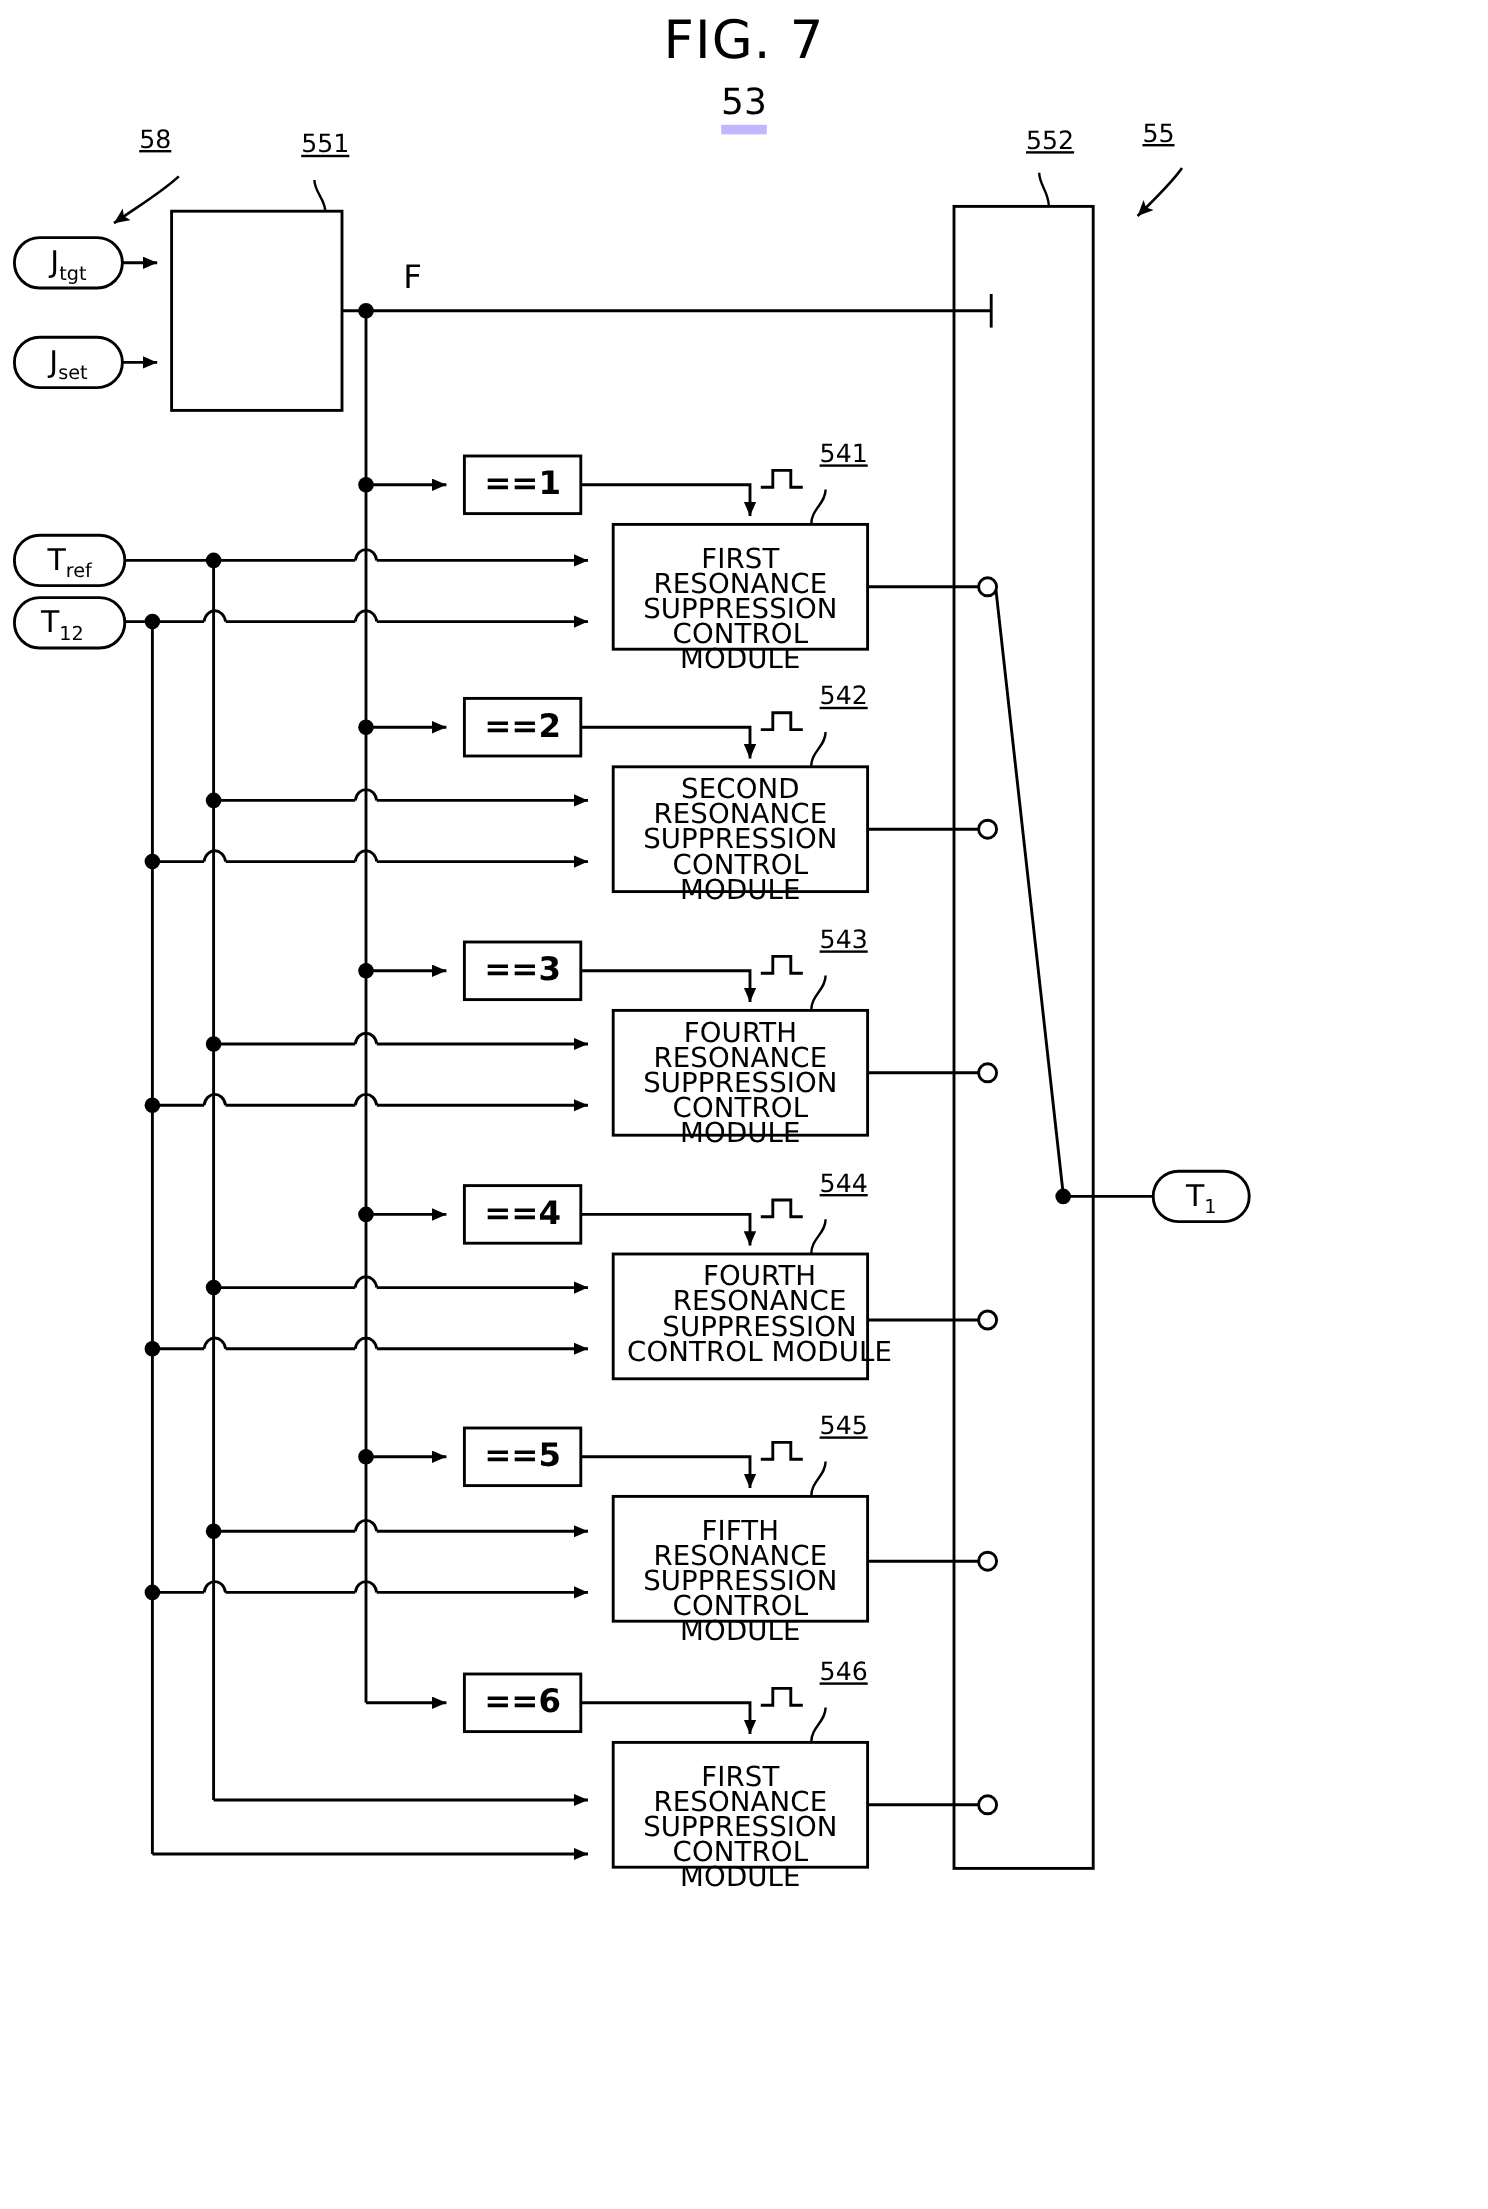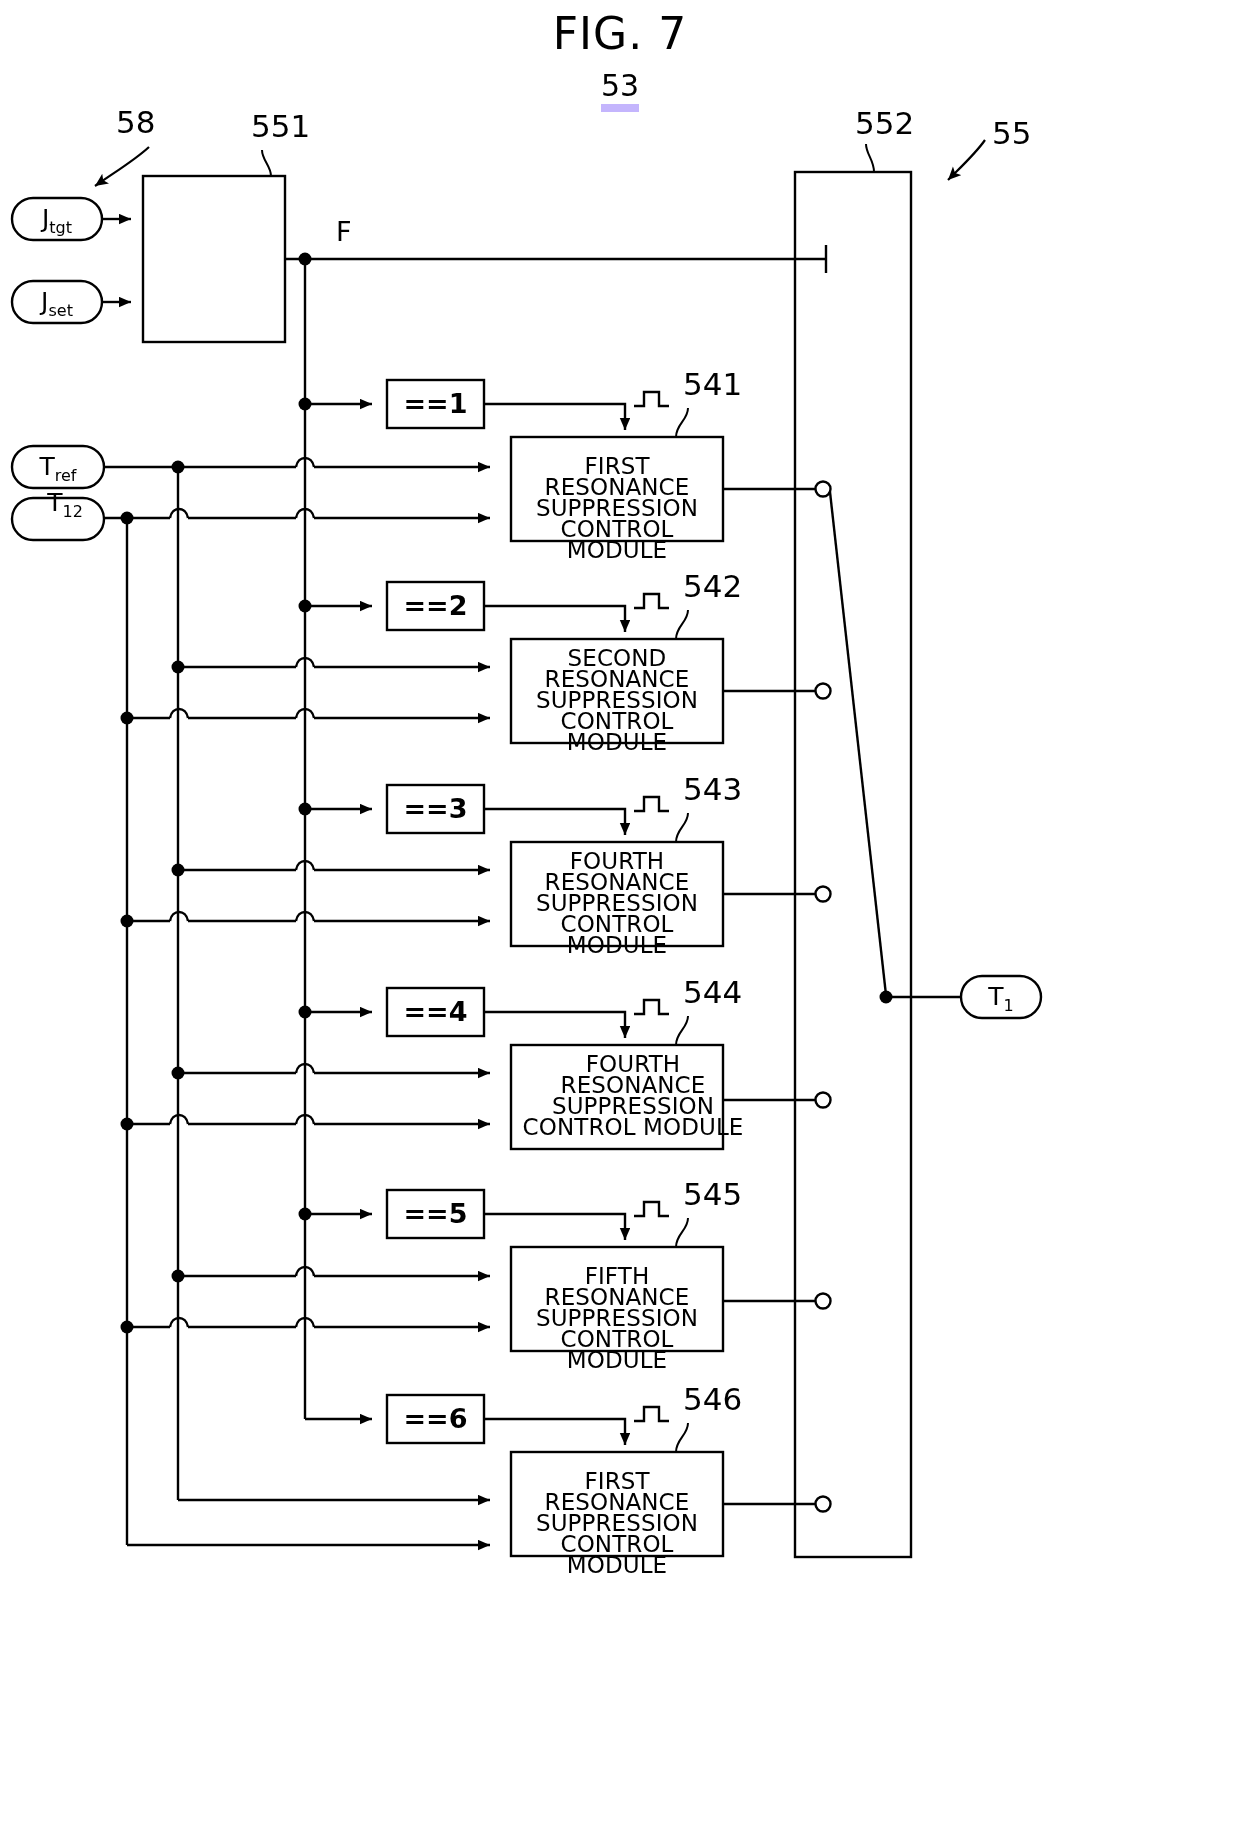--- a/index.html
+++ b/index.html
@@ -5,21 +5,21 @@
 <style>
   html,body{margin:0;padding:0;background:#fff;}
   body{width:1240px;height:1841px;position:relative;
        font-family:"DejaVu Sans","Liberation Sans",sans-serif;color:#000;}
   #stage{position:absolute;left:0;top:0;width:1240px;height:1841px;overflow:hidden;}
   svg{position:absolute;left:0;top:0;}
   .fig-title{position:absolute;width:100%;text-align:center;top:8px;
       font-size:44px;letter-spacing:1px;font-family:"DejaVu Sans","Liberation Sans",sans-serif;}
   .fig-sub{position:absolute;width:100%;text-align:center;top:68px;font-size:30px;}
   .fig-sub span{border-bottom:8px solid #c4b5fd;padding-bottom:1px;}
-  .ref{position:absolute;font-size:31px;font-family:"DejaVu Sans","Liberation Sans",sans-serif;}
+  .ref{position:absolute;font-size:21px;font-family:"DejaVu Sans","Liberation Sans",sans-serif;text-decoration:underline;}
   .modtext{position:absolute;text-align:center;font-size:23px;line-height:21px;
       font-family:"DejaVu Sans","Liberation Sans",sans-serif;letter-spacing:.1px;}
   .cmptext{position:absolute;text-align:center;font-size:27px;font-weight:600;
       font-family:"DejaVu Sans","Liberation Sans",sans-serif;}
   .ovaltext{position:absolute;text-align:center;font-size:25px;
       font-family:"DejaVu Sans","Liberation Sans",sans-serif;white-space:nowrap;}
   .ovaltext sub{font-size:16px;}
   .flabel{position:absolute;font-size:27px;}
 </style>
 </head>
@@ -198,40 +198,40 @@
       <circle cx="886" cy="997" r="6.5" fill="#000" stroke="none"></circle>
 
       <path d="M886,997 L961,997"></path>
       <rect x="961" y="976" width="80" height="42" rx="21" ry="21"></rect>
     </g>
   </svg>
 
   <div class="ref" style="left:116px;top:104px;">58</div>
   <div class="ref" style="left:251px;top:108px;">551</div>
   <div class="ref" style="left:855px;top:105px;">552</div>
-  <div class="ref" style="left:992px;top:99px;margin-top:16px;">55</div>
+  <div class="ref" style="left:952px;top:99px;">55</div>
   <div class="ref" style="left:683px;top:366px;">541</div>
   <div class="ref" style="left:683px;top:568px;">542</div>
   <div class="ref" style="left:683px;top:771px;">543</div>
   <div class="ref" style="left:683px;top:974px;">544</div>
   <div class="ref" style="left:683px;top:1176px;">545</div>
   <div class="ref" style="left:683px;top:1381px;">546</div>
 
   <div class="flabel" style="left:336px;top:216px;">F</div>
 
   <div class="ovaltext" style="left:12px;top:204px;width:90px;">
     <span>J</span><sub>tgt</sub>
   </div>
   <div class="ovaltext" style="left:12px;top:287px;width:90px;">
     <span>J</span><sub>set</sub>
   </div>
   <div class="ovaltext" style="left:12px;top:452px;width:92px;">
     <span>T</span><sub>ref</sub>
   </div>
-  <div class="ovaltext" style="left:12px;top:488px;width:80px;padding-left:13px;">
+  <div class="ovaltext" style="left:12px;top:504px;width:80px;">
     <span>T</span><sub>12</sub>
   </div>
   <div class="ovaltext" style="left:961px;top:982px;width:80px;">
     <span>T</span><sub>1</sub>
   </div>
 
   <div class="cmptext" style="left:387px;top:388px;width:97px;">==1</div>
   <div class="cmptext" style="left:387px;top:590px;width:97px;">==2</div>
   <div class="cmptext" style="left:387px;top:793px;width:97px;">==3</div>
   <div class="cmptext" style="left:387px;top:996px;width:97px;">==4</div>

